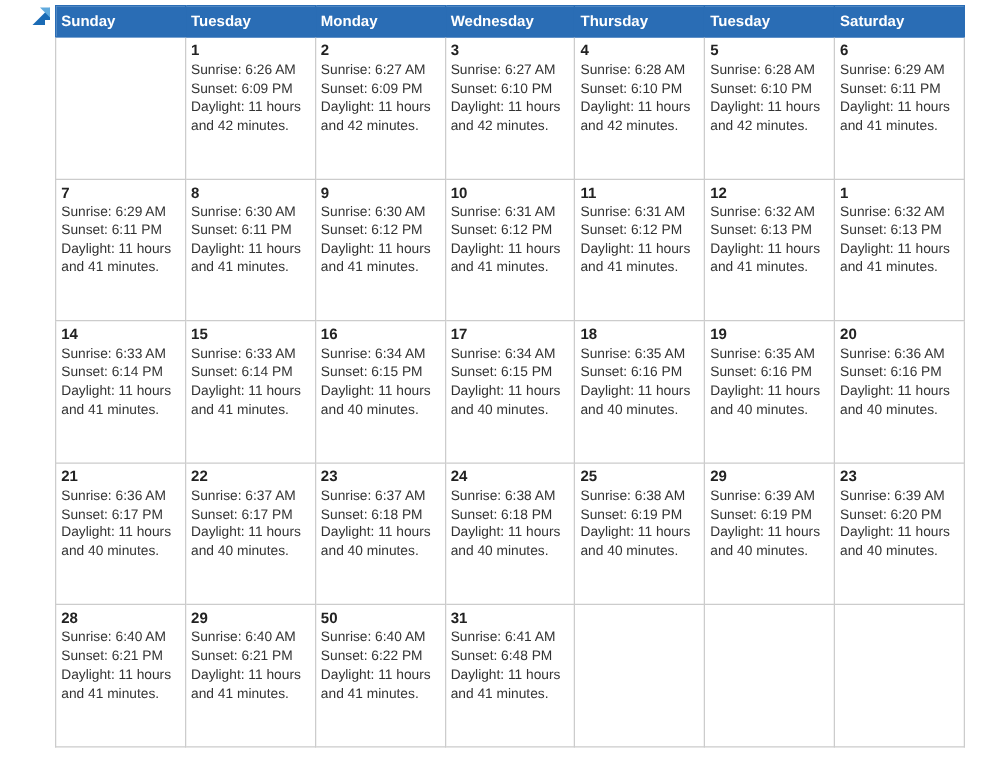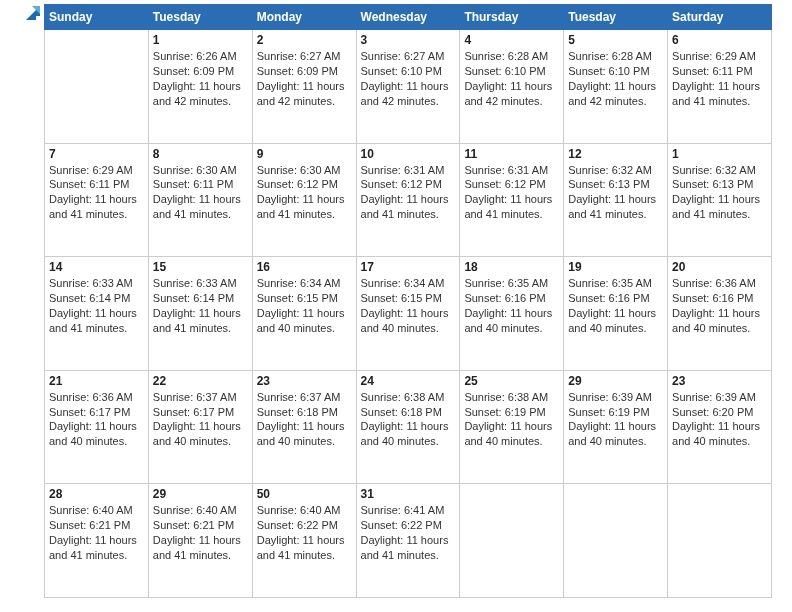--- a/index.html
+++ b/index.html
@@ -346,21 +346,21 @@
           <td>
             <span class="day-number">50</span>
             <div class="cell-text" style="white-space: pre-line;">Sunrise: 6:40 AM
 Sunset: 6:22 PM
 Daylight: 11 hours
 and 41 minutes.</div>
           </td>
           <td>
             <span class="day-number">31</span>
             <div class="cell-text" style="white-space: pre-line;">Sunrise: 6:41 AM
-Sunset: 6:22 PM
+Sunset: 6:48 PM
 Daylight: 11 hours
 and 41 minutes.</div>
           </td>
           <td class="empty-cell"></td>
           <td class="empty-cell"></td>
           <td class="empty-cell"></td>
         </tr>
       </tbody>
   </table>
 </div>

